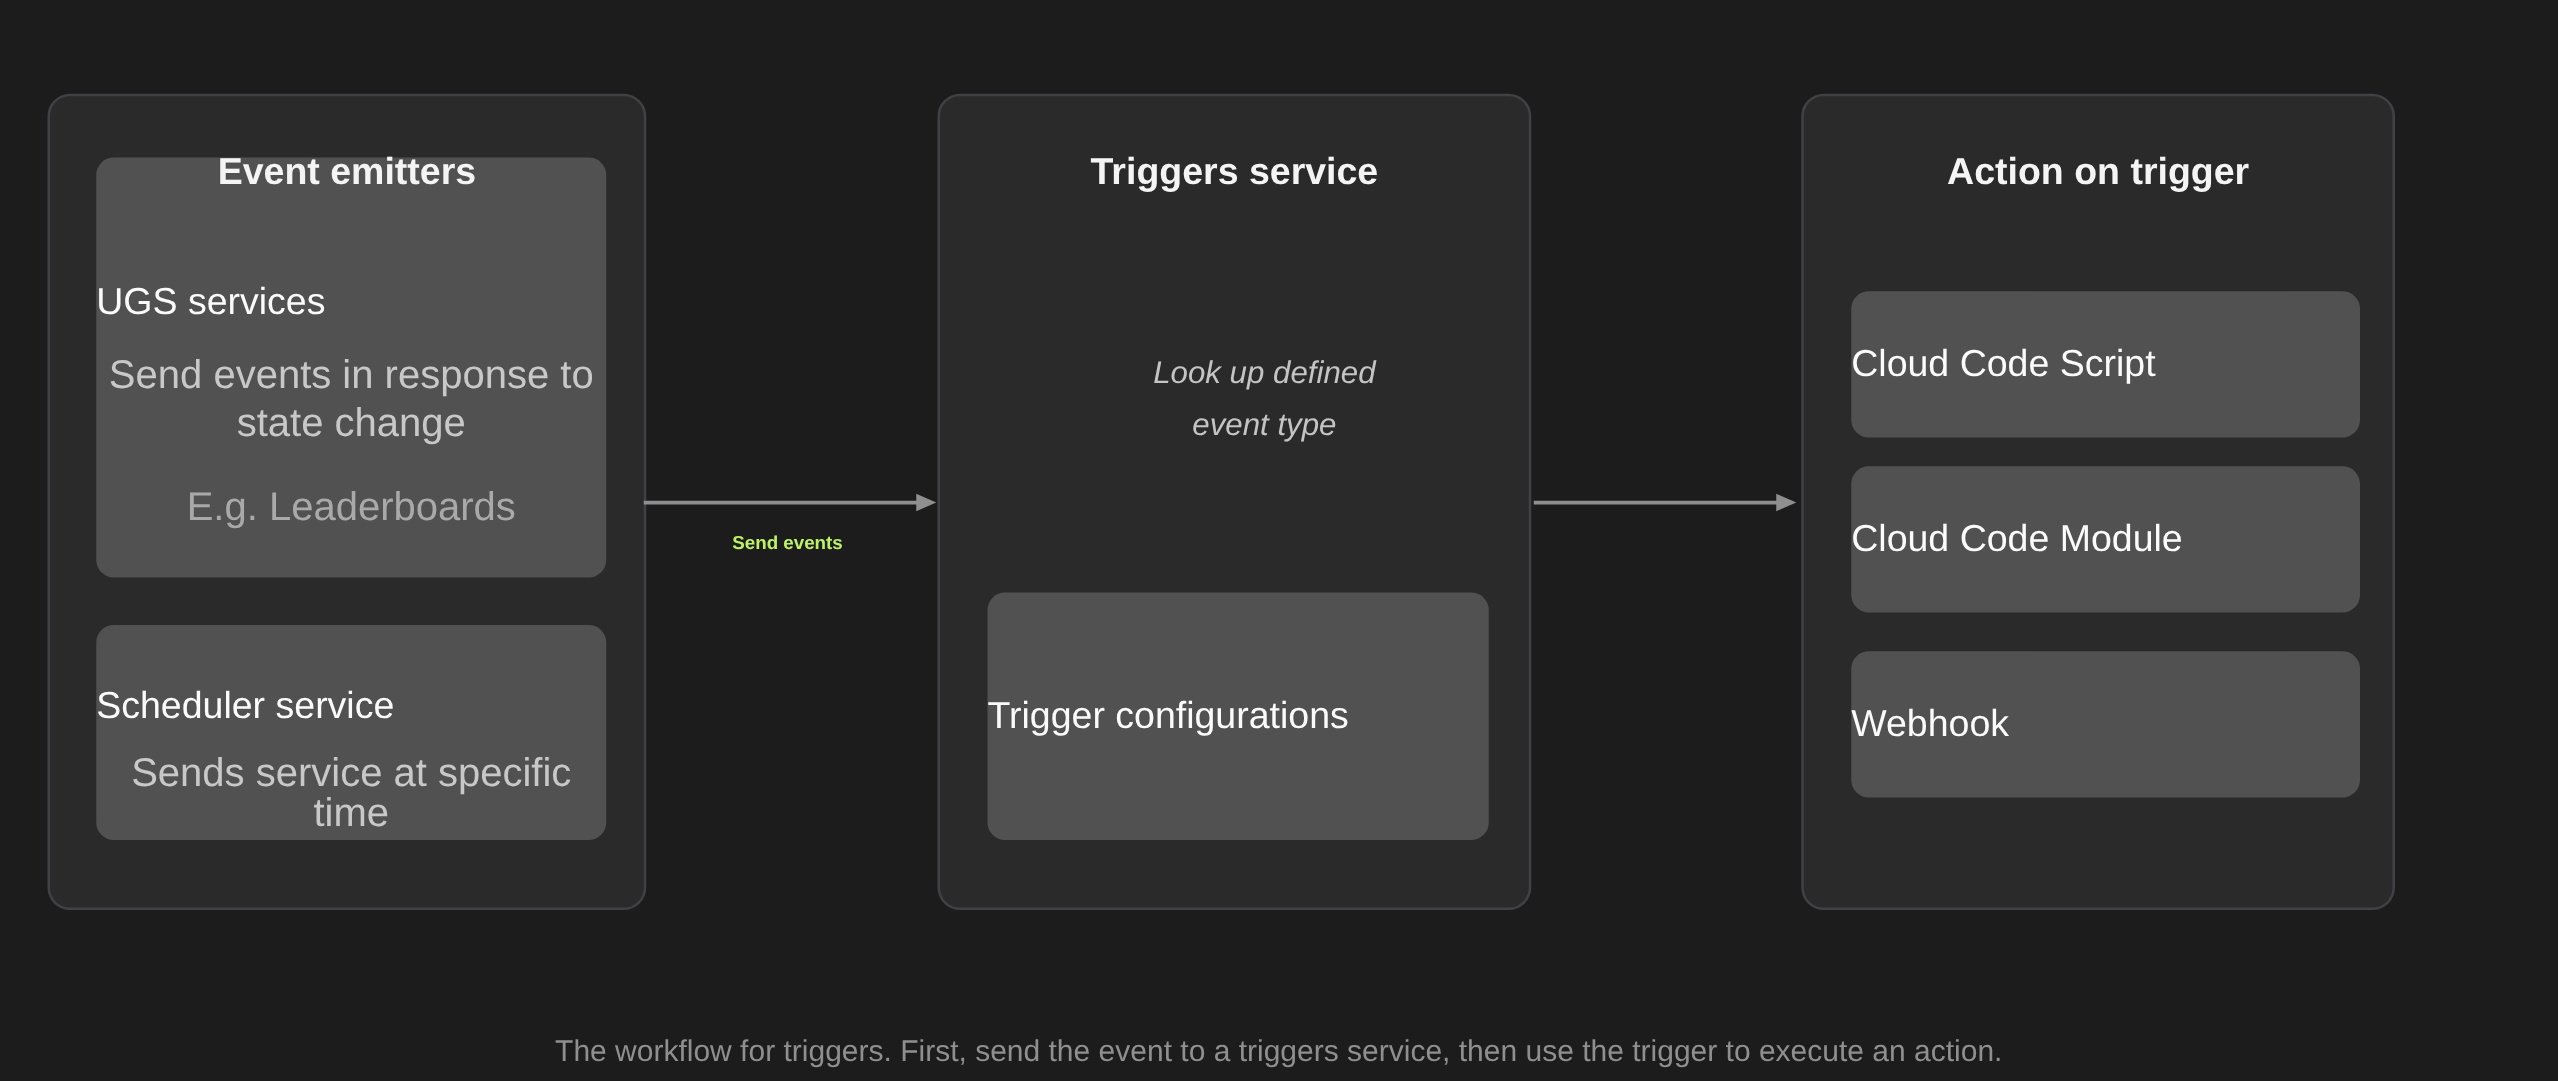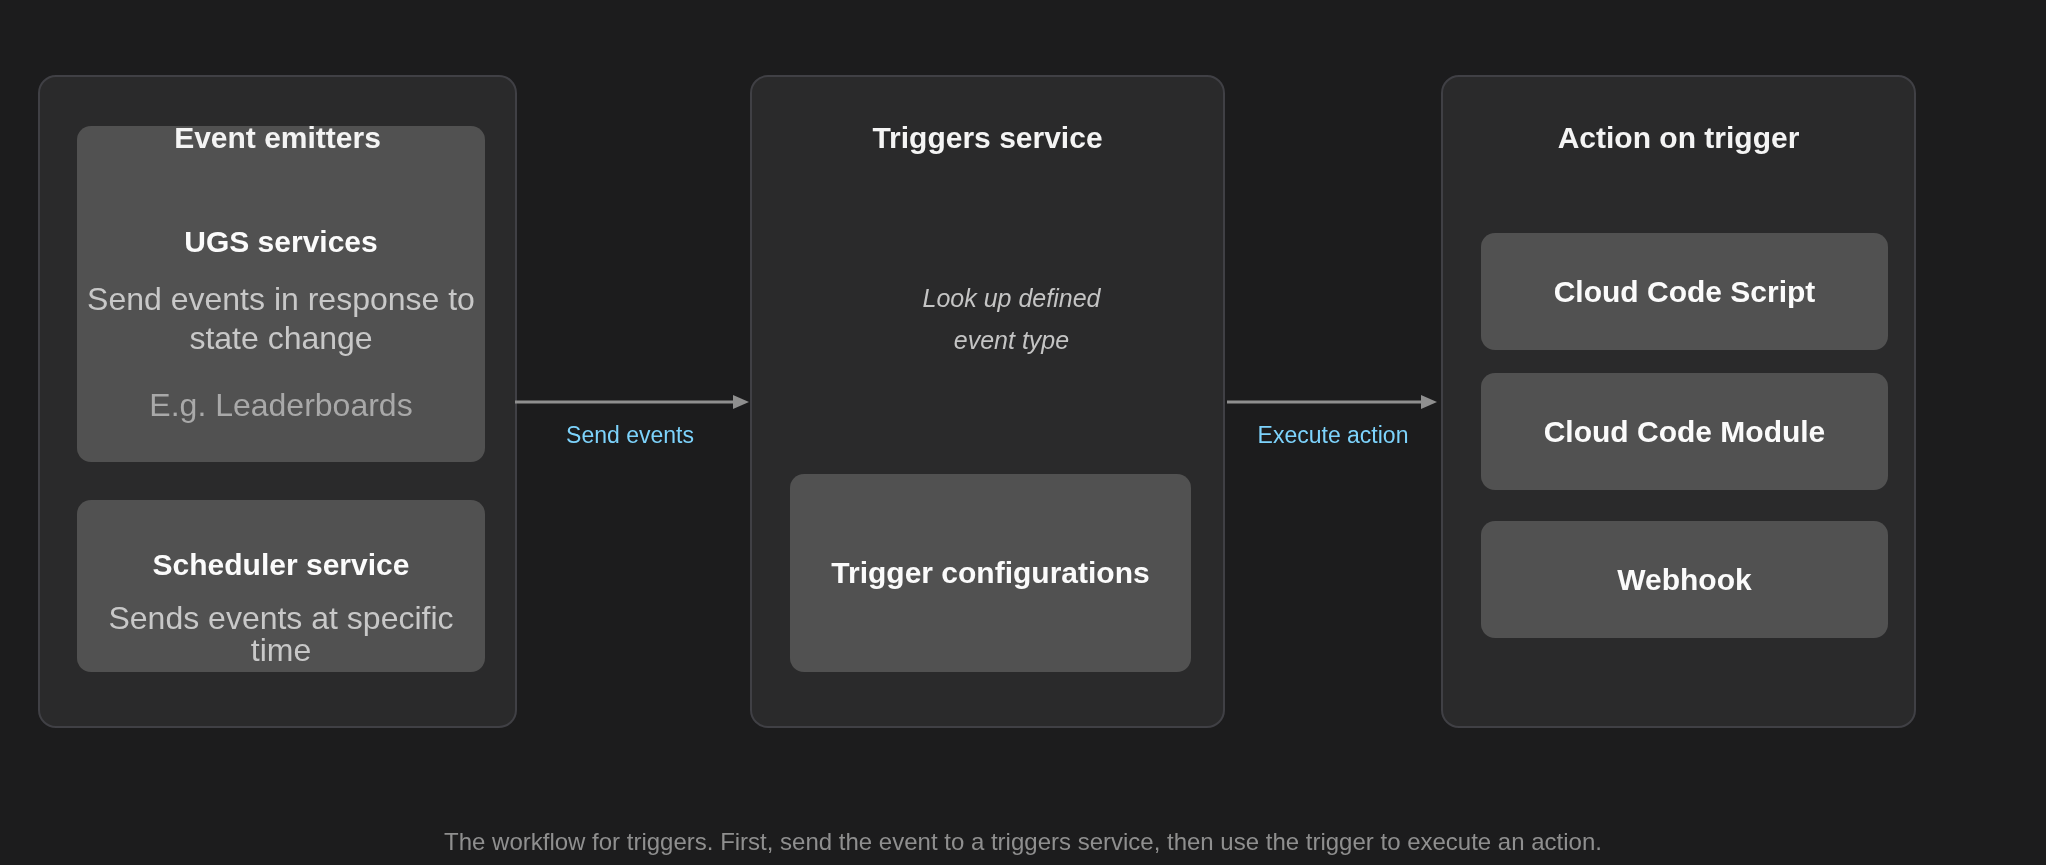--- a/index.html
+++ b/index.html
@@ -45,24 +45,24 @@
 
   .card {
     position: absolute;
     background: #515151;
     border-radius: 14px;
     color: #ffffff;
     z-index: 1;
   }
   .card-title {
     font-size: 30px;
-    font-weight: 700;
+    font-weight: 400;
     line-height: 36px;
     color: #fbfbfb;
-    text-align: center;
+    text-align: left;
     width: 100%;
   }
   .card-line {
     position: absolute;
     left: 0;
     width: 100%;
     text-align: center;
     font-size: 32px;
     line-height: 32px;
     color: #c8c8c8;
@@ -107,23 +107,24 @@
 
   
   .arrow-svg { position: absolute; top: 392px; z-index: 2; }
   .arrow-1 { left: 513px;  width: 240px; height: 20px; }
   .arrow-2 { left: 1225px; width: 218px; height: 20px; }
   .arrow-label {
     position: absolute;
     top: 420px;
     width: 240px;
     text-align: center;
-    font-size: 23px;
+    font-size: 15px;
     line-height: 30px;
-    color: #7dd3fc;
+    color: #bef264;
+    font-weight: bold;
   }
   .arrow-label-1 { left: 510px; }
   .arrow-label-2 { left: 1213px; }
 
   .caption {
     position: absolute;
     top: 827px;
     left: 0;
     width: 100%;
     text-align: center;
@@ -142,21 +143,21 @@
 
     <div class="card card-ugs">
       <div class="card-title">UGS services</div>
       <div class="card-line line-1">Send events in response to</div>
       <div class="card-line line-2">state change</div>
       <div class="card-line line-example">E.g. Leaderboards</div>
     </div>
 
     <div class="card card-scheduler">
       <div class="card-title">Scheduler service</div>
-      <div class="card-line line-1">Sends events at specific time</div>
+      <div class="card-line line-1">Sends service at specific time</div>
     </div>
   </div>
 
   <svg class="arrow-svg arrow-1" viewBox="0 0 240 20">
     <line x1="2" y1="10" x2="222" y2="10" stroke="#8f8f8f" stroke-width="3"></line>
     <polygon points="220,3 236,10 220,17" fill="#8f8f8f"></polygon>
   </svg>
   <div class="arrow-label arrow-label-1">Send events</div>
 
   <div class="panel panel-2">
@@ -169,21 +170,20 @@
 
     <div class="card card-trigconf">
       <div class="card-title">Trigger configurations</div>
     </div>
   </div>
 
   <svg class="arrow-svg arrow-2" viewBox="0 0 218 20">
     <line x1="2" y1="10" x2="198" y2="10" stroke="#8f8f8f" stroke-width="3"></line>
     <polygon points="196,3 212,10 196,17" fill="#8f8f8f"></polygon>
   </svg>
-  <div class="arrow-label arrow-label-2">Execute action</div>
 
   <div class="panel panel-3">
     <div class="panel-title">Action on trigger</div>
 
     <div class="card card-action card-script">
       <div class="card-title">Cloud Code Script</div>
     </div>
     <div class="card card-action card-module">
       <div class="card-title">Cloud Code Module</div>
     </div>

